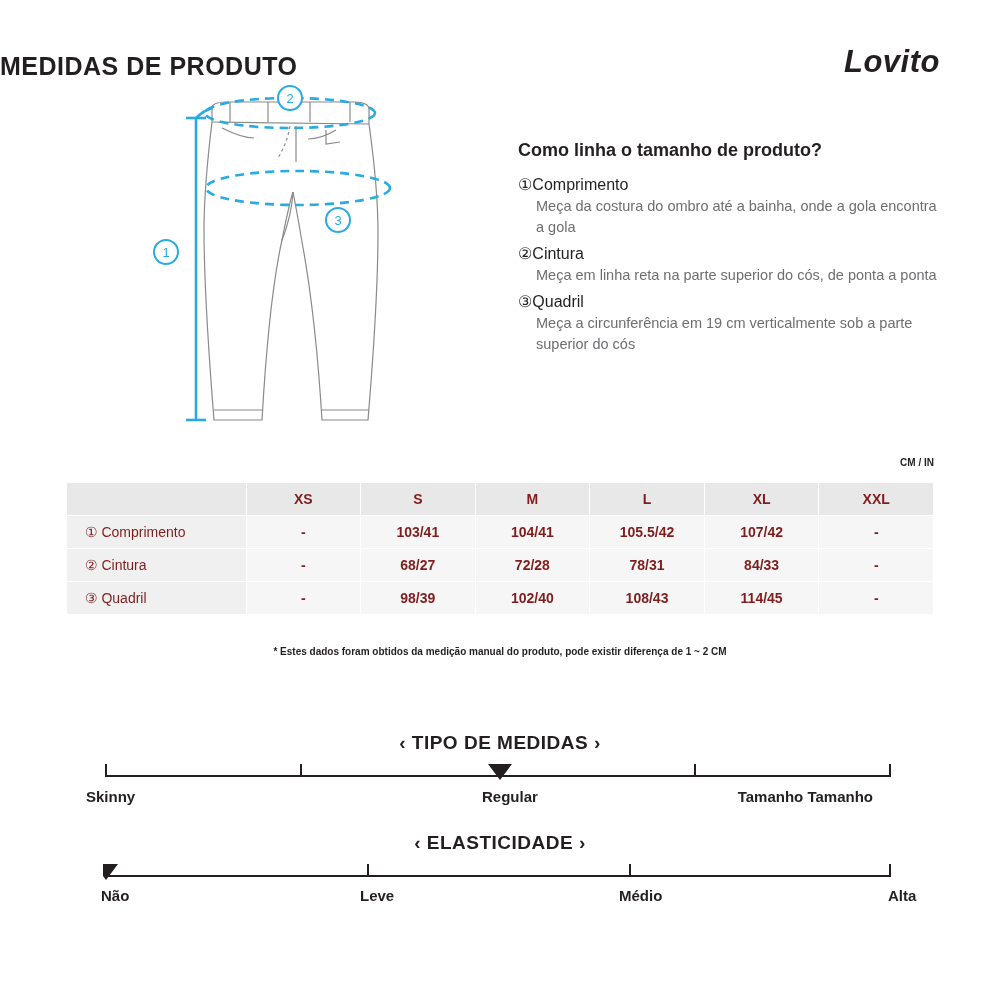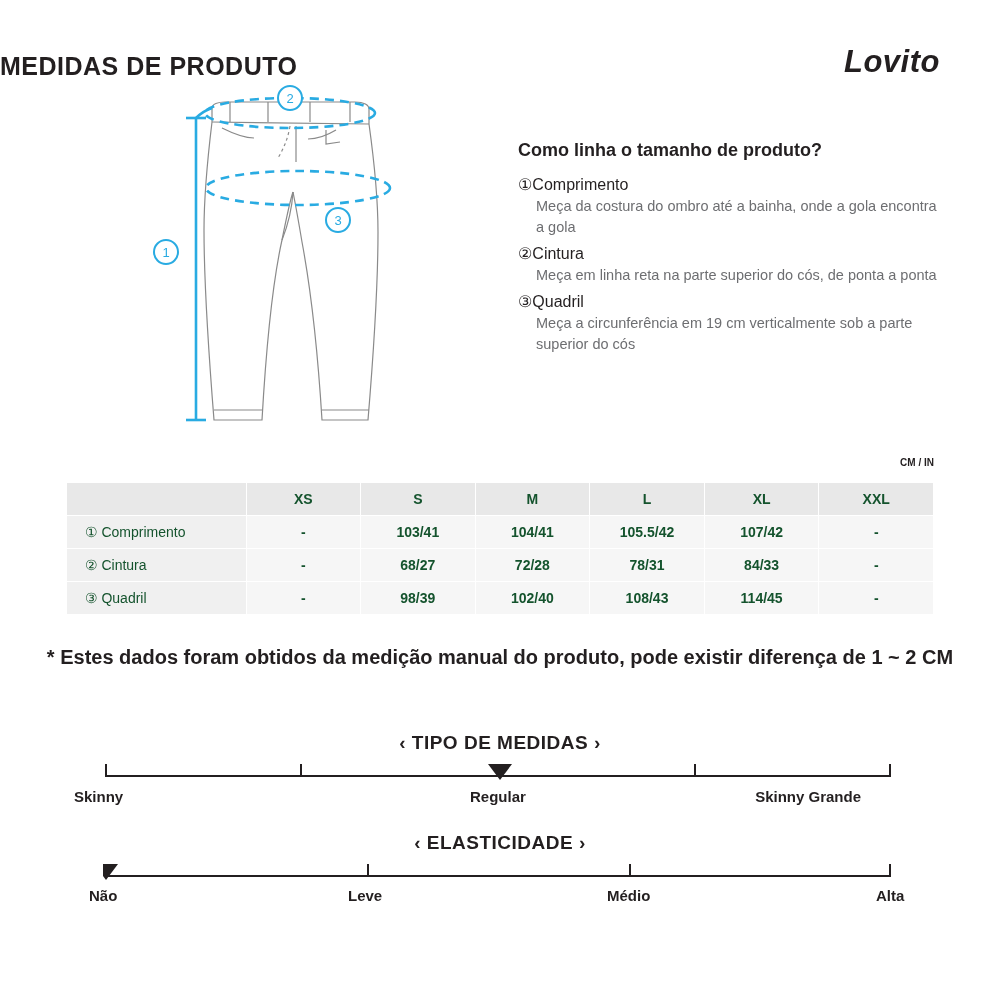--- a/index.html
+++ b/index.html
@@ -90,21 +90,21 @@
     top: 482px;
     width: 868px;
     border-collapse: collapse;
     font-size: 14px;
   }
   table.sizes th, table.sizes td {
     border: 1px solid #ffffff;
     height: 33px;
     text-align: center;
     font-weight: normal;
-    color: #14532d;
+    color: #7f1d1d;
     margin-left: 44px;
   }
   table.sizes thead th {
     background: #e8e8e8;
     font-weight: bold;
   }
   table.sizes thead th.corner {
     background: #e8e8e8;
   }
   table.sizes tbody th {
@@ -122,21 +122,21 @@
   table.sizes tbody tr:nth-child(even) td { background: #f6f6f6; }
   .col-label { width: 180px; }
   .col-size { width: 115px; }
 
   .note {
     position: absolute;
     left: 0;
     top: 646px;
     width: 1000px;
     text-align: center;
-    font-size: 20px;
+    font-size: 10px;
     font-weight: bold;
   }
 
   
   .scale-title {
     position: absolute;
     width: 1000px;
     left: 0;
     text-align: center;
     font-size: 19px;
@@ -145,21 +145,21 @@
   }
   .scale {
     position: absolute;
     left: 103px;
     width: 790px;
     height: 30px;
   }
   .scale-labels {
     position: absolute;
     width: 913px;
-    left: 4px;
+    left: 16px;
     height: 20px;
     font-size: 15px;
     font-weight: bold;
   }
   .scale-labels span {
     position: absolute;
     white-space: nowrap;
   }
 </style>
 </head>
@@ -289,21 +289,21 @@
       <line x1="3" y1="6" x2="3" y2="18" stroke="#231f20" stroke-width="2"></line>
       <line x1="198" y1="6" x2="198" y2="18" stroke="#231f20" stroke-width="2"></line>
       <line x1="592" y1="6" x2="592" y2="18" stroke="#231f20" stroke-width="2"></line>
       <line x1="787" y1="6" x2="787" y2="18" stroke="#231f20" stroke-width="2"></line>
       <polygon points="385,6 409,6 397,22" fill="#231f20"></polygon>
     </svg>
   </div>
   <div class="scale-labels" style="top:788px;">
     <span style="left:70px;">Skinny</span>
     <span style="left:466px;">Regular</span>
-    <span style="right:56px;">Skinny Grande</span>
+    <span style="right:56px;">Tamanho Tamanho</span>
   </div>
 
   <div class="scale-title" style="top:832px;">‹ ELASTICIDADE ›</div>
   <div class="scale" style="top:858px;">
     <svg width="790" height="30" viewBox="0 0 790 30" xmlns="http://www.w3.org/2000/svg">
       <line x1="2" y1="18" x2="788" y2="18" stroke="#231f20" stroke-width="2"></line>
       <line x1="3" y1="6" x2="3" y2="18" stroke="#231f20" stroke-width="2"></line>
       <line x1="265" y1="6" x2="265" y2="18" stroke="#231f20" stroke-width="2"></line>
       <line x1="527" y1="6" x2="527" y2="18" stroke="#231f20" stroke-width="2"></line>
       <line x1="787" y1="6" x2="787" y2="18" stroke="#231f20" stroke-width="2"></line>

